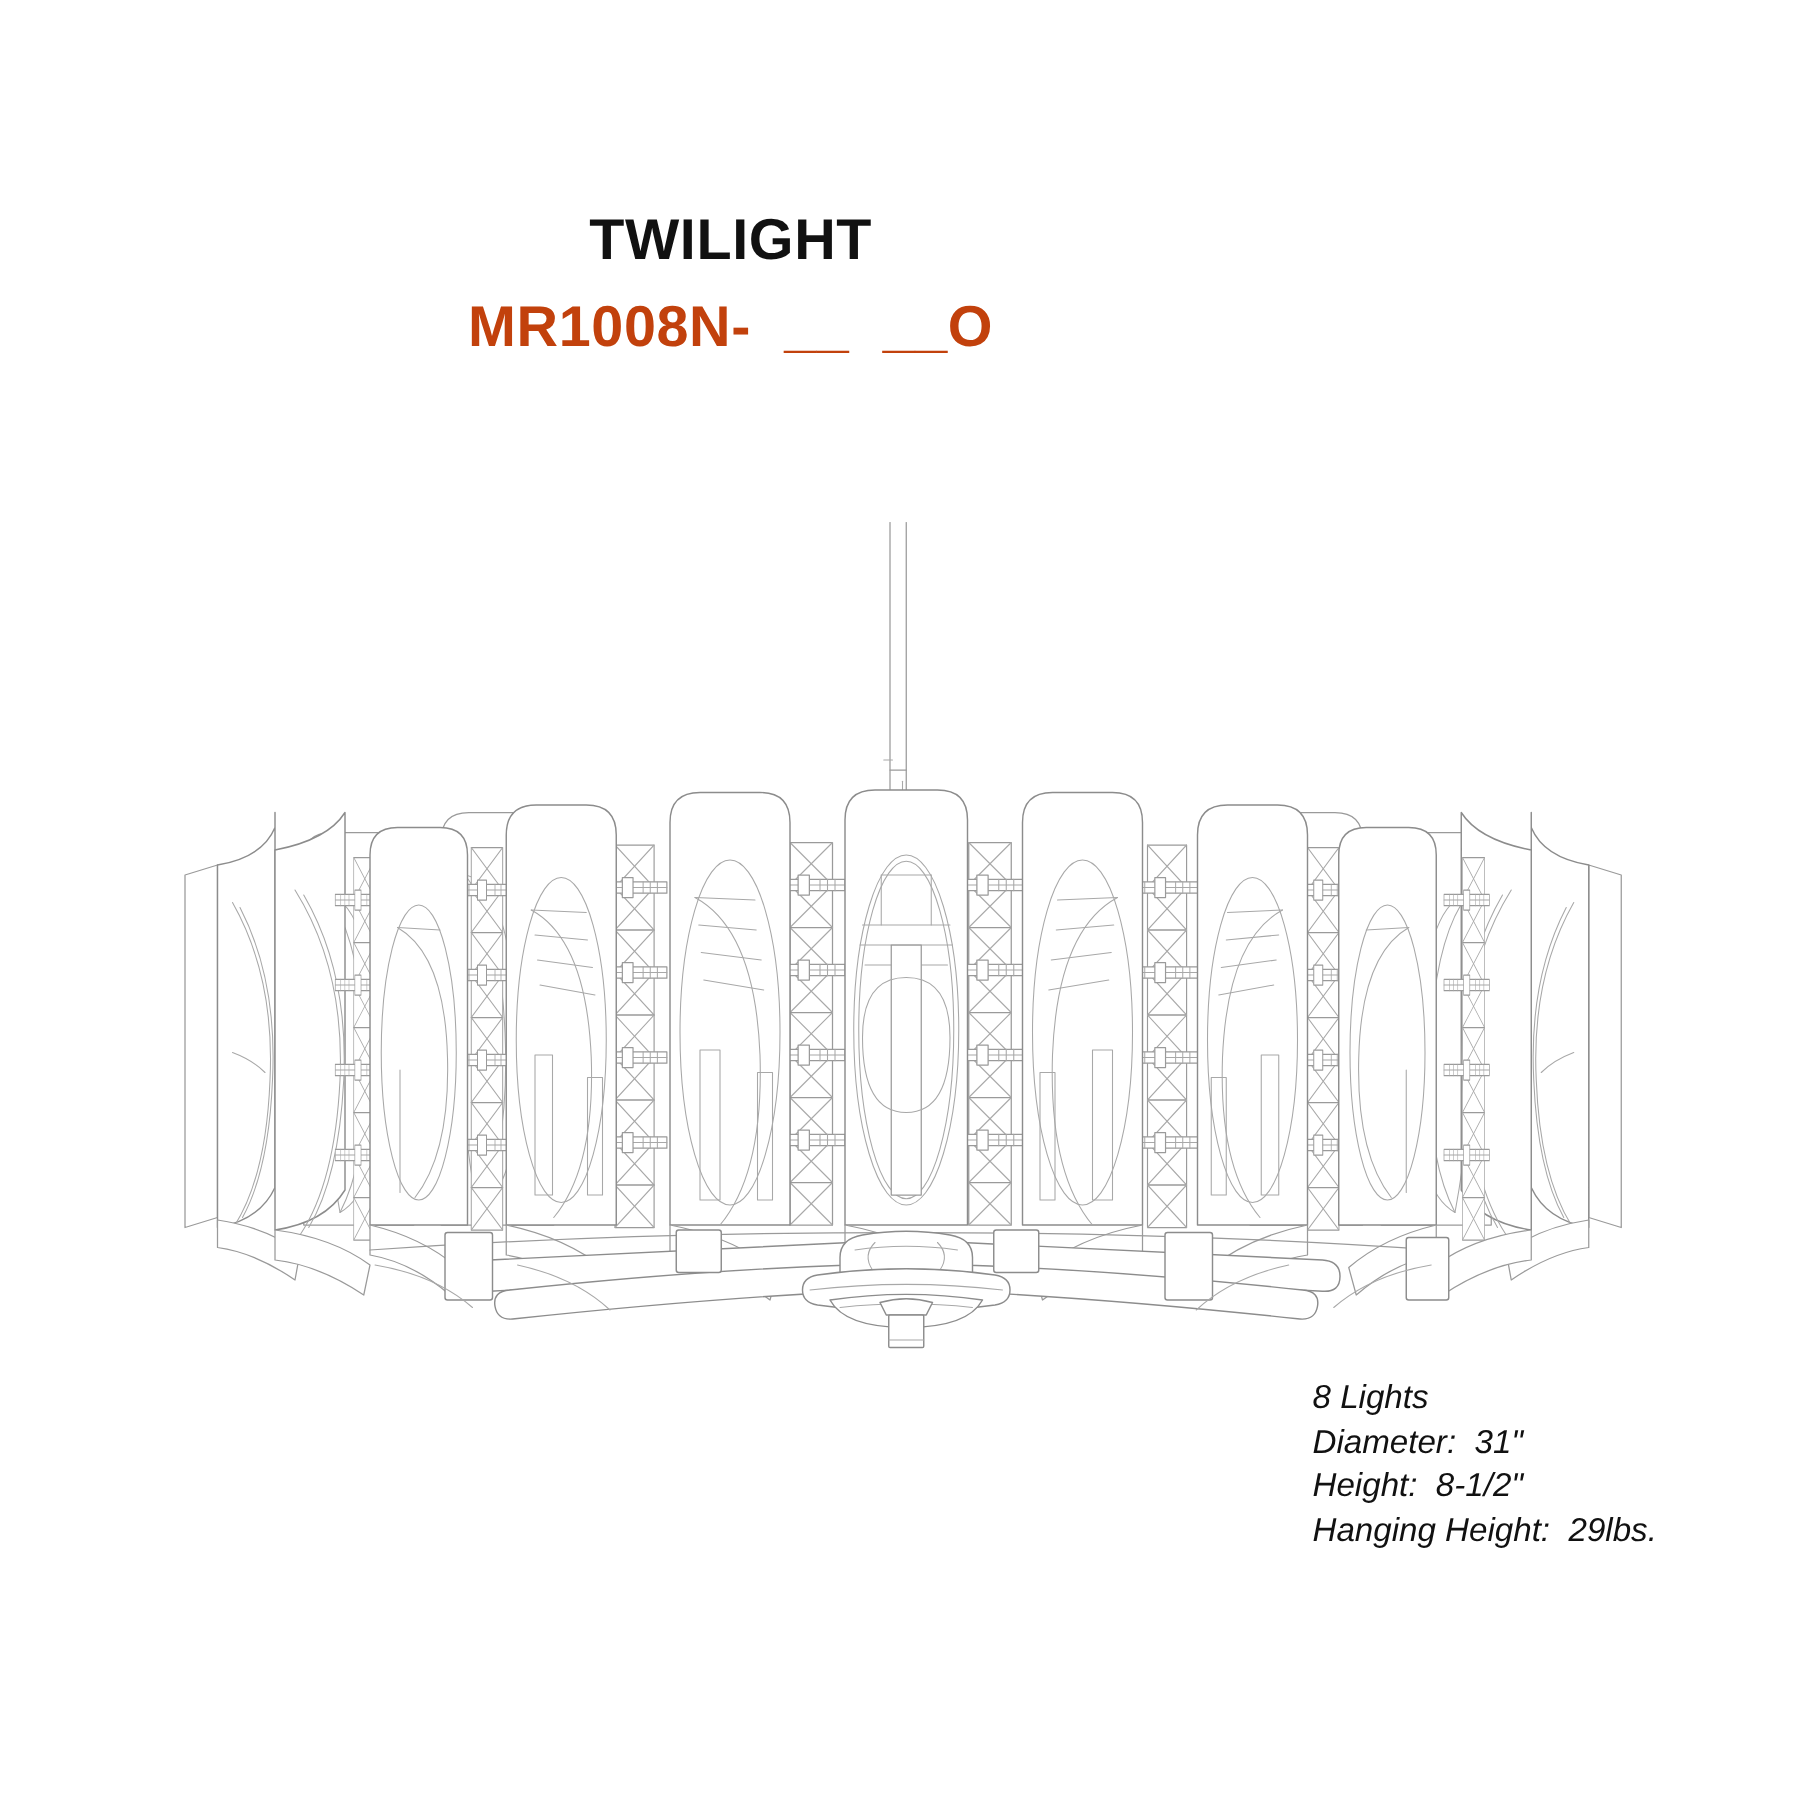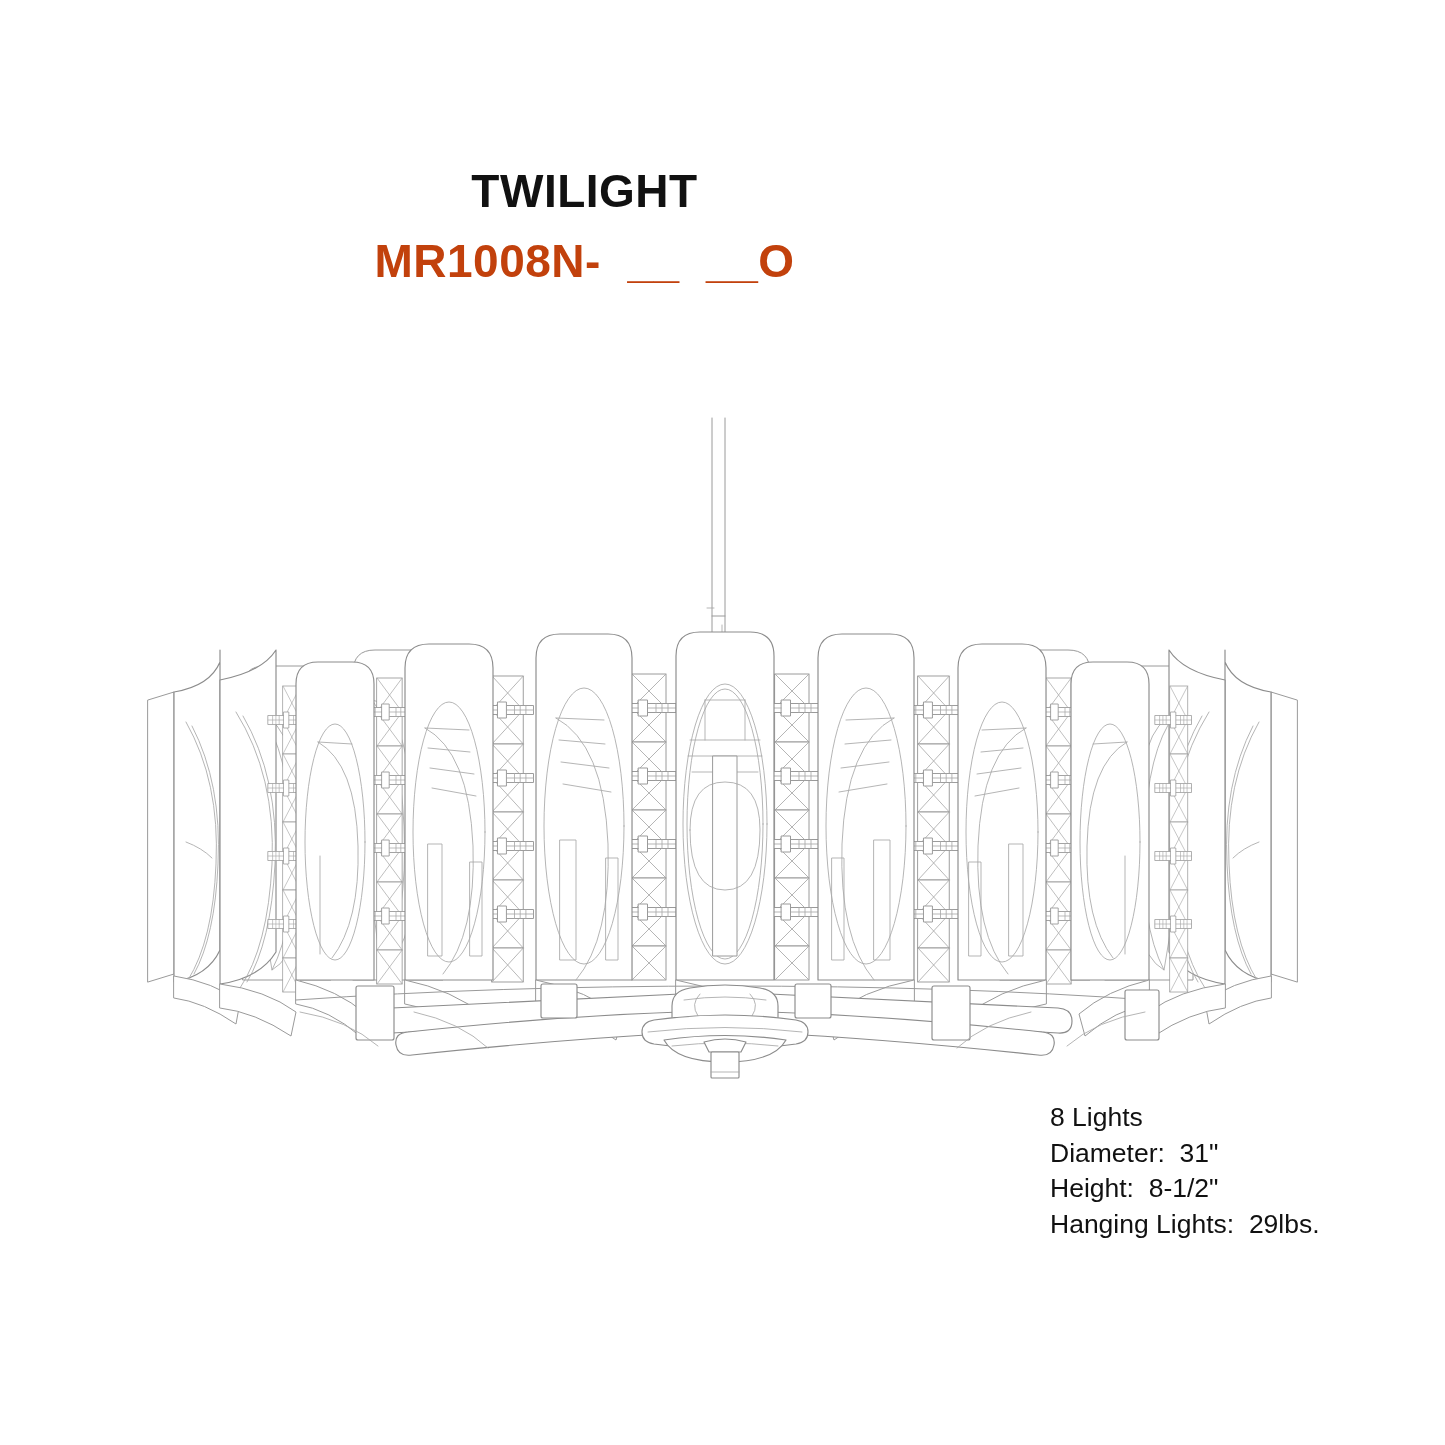--- a/index.html
+++ b/index.html
@@ -55,20 +55,21 @@
     display: block;
   }
 
   
   #spec-block {
     position: absolute;
     left: 1050px;
     top: 1100px;
     width: 380px;
     text-align: left;
+    font-style: italic;
   }
   #spec-block .spec-line {
     font-size: 26.5px;
     font-weight: normal;
     line-height: 1.345;
     color: #111111;
     white-space: pre;
   }
 </style>
 </head>
@@ -496,14 +497,14 @@
 
 <div id="title-block">
   <div id="product-name">TWILIGHT</div>
   <div id="model-number">MR1008N-  __  __O</div>
 </div>
 
 <div id="spec-block">
   <div class="spec-line">8 Lights</div>
   <div class="spec-line">Diameter:  31"</div>
   <div class="spec-line">Height:  8-1/2"</div>
-  <div class="spec-line">Hanging Lights:  29lbs.</div>
+  <div class="spec-line">Hanging Height:  29lbs.</div>
 </div>
 
 </body></html>

